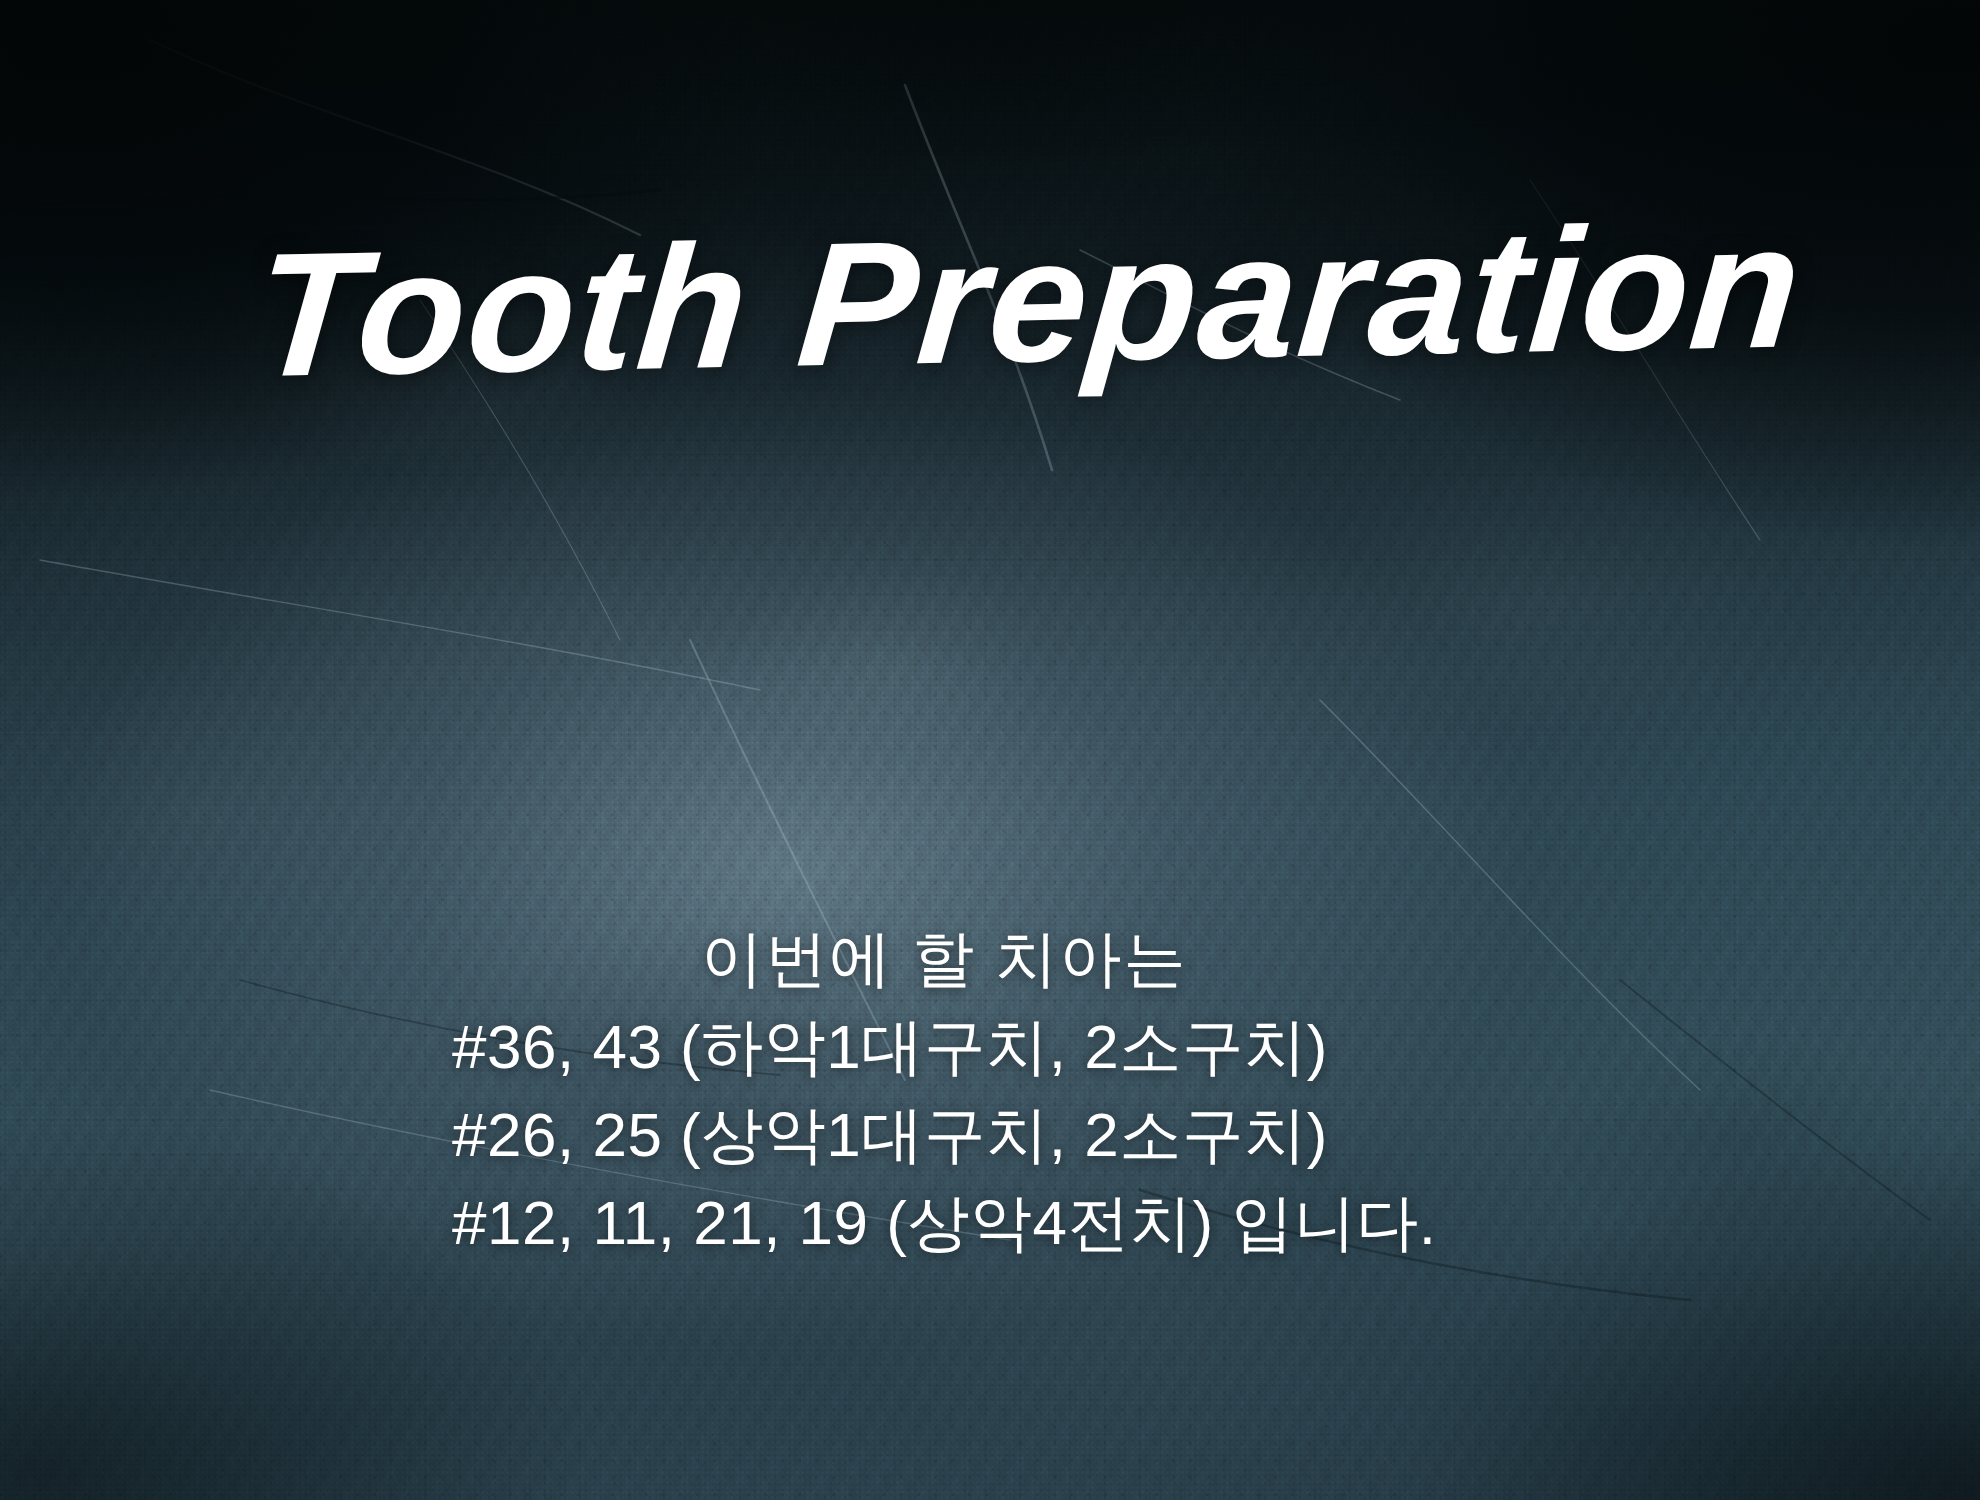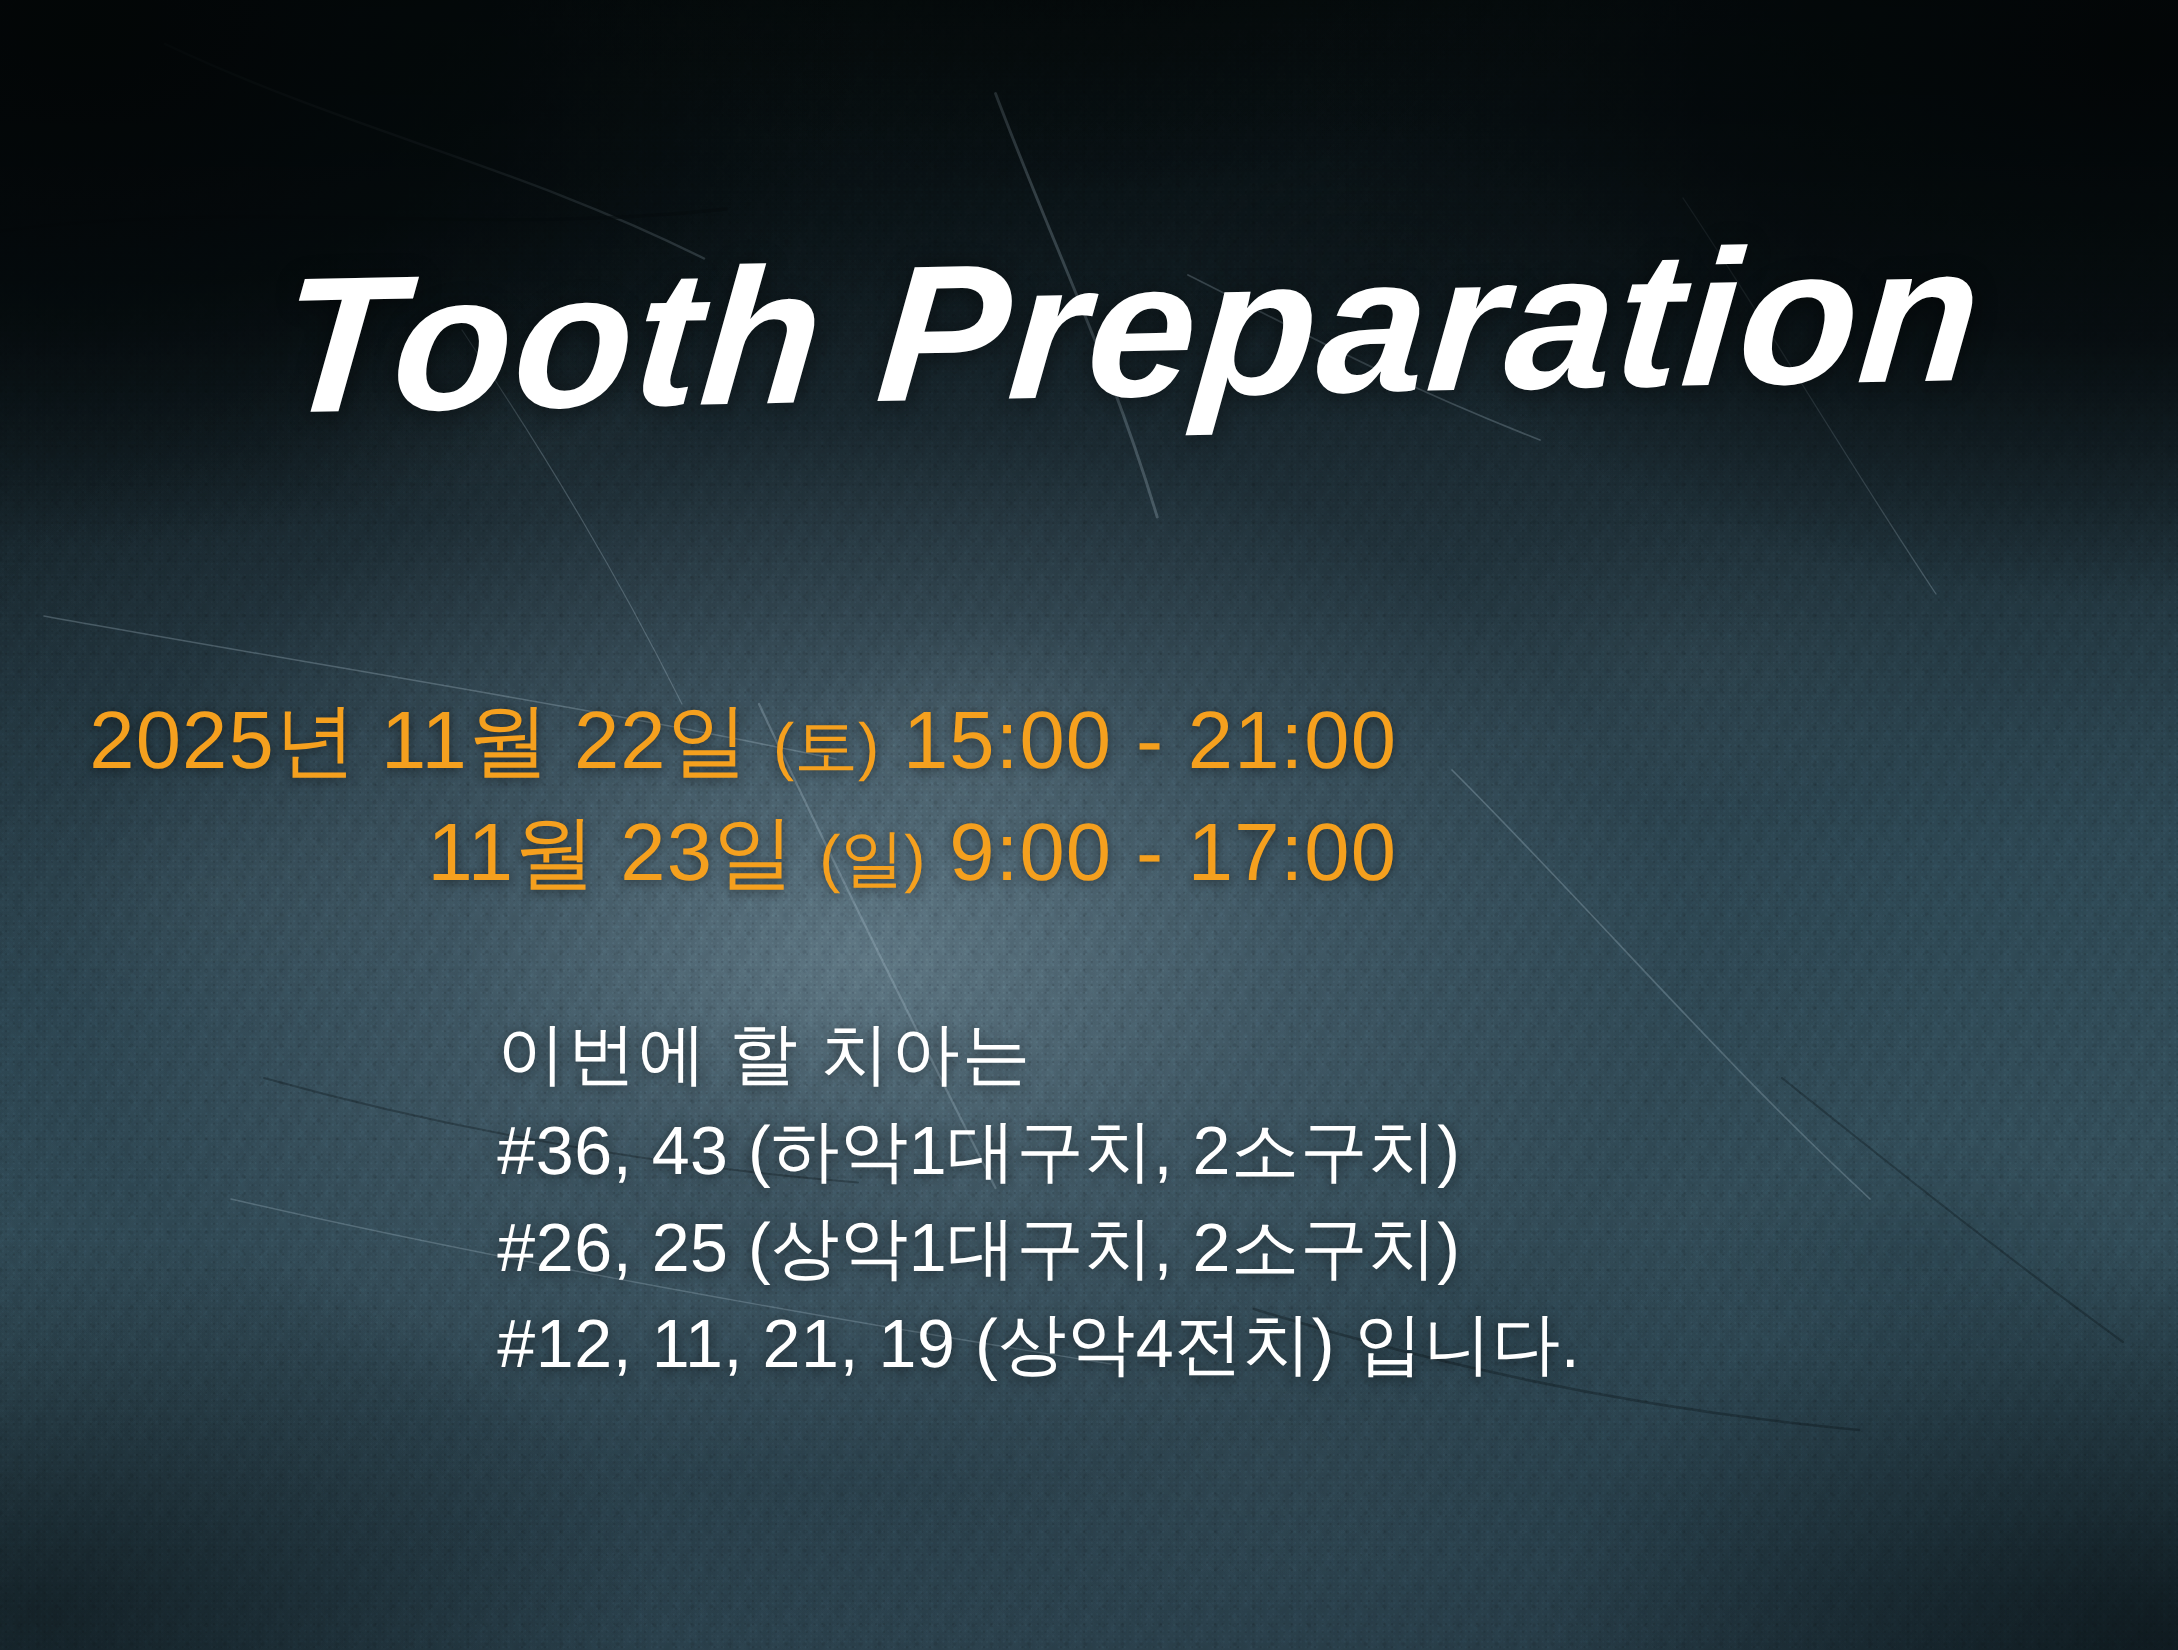--- a/index.html
+++ b/index.html
@@ -156,21 +156,21 @@
     color: #ffffff;
   }
   .body-line {
     font-size: 62px;
     line-height: 88px;
     font-weight: 400;
     letter-spacing: 0.5px;
     white-space: nowrap;
     text-shadow: 0 2px 12px rgba(0,0,0,0.5);
   }
-  .body-line.intro { letter-spacing: 2px; }
+  .body-line.intro { letter-spacing: 2px; text-align: center; }
 </style>
 </head>
 <body>
 
 <div id="poster">
 
   <div class="bg-layer bg-base"></div>
   <div class="bg-layer bg-mottle"></div>
   <div class="bg-layer bg-veins"></div>
   <div class="bg-layer bg-grain"></div>
@@ -197,32 +197,20 @@
     </svg>
   </div>
 
   <div class="bg-layer bg-vignette"></div>
   <div class="bg-layer bg-tint"></div>
 
   <div class="content">
 
     <div class="title">Tooth Preparation</div>
 
-    <div class="date-block">
-      <div class="date-line">
-        <span>2025년 11월 22일</span>
-        <span class="dow">(토)</span>
-        <span>15:00 - 21:00</span>
-      </div>
-      <div class="date-line">
-        <span>11월 23일</span>
-        <span class="dow">(일)</span>
-        <span>9:00 - 17:00</span>
-      </div>
-    </div>
 
     <div class="body-block">
       <div class="body-line intro">이번에 할 치아는</div>
       <div class="body-line">#36, 43 (하악1대구치, 2소구치)</div>
       <div class="body-line">#26, 25 (상악1대구치, 2소구치)</div>
       <div class="body-line">#12, 11, 21, 19 (상악4전치) 입니다.</div>
     </div>
 
   </div>
 </div>

